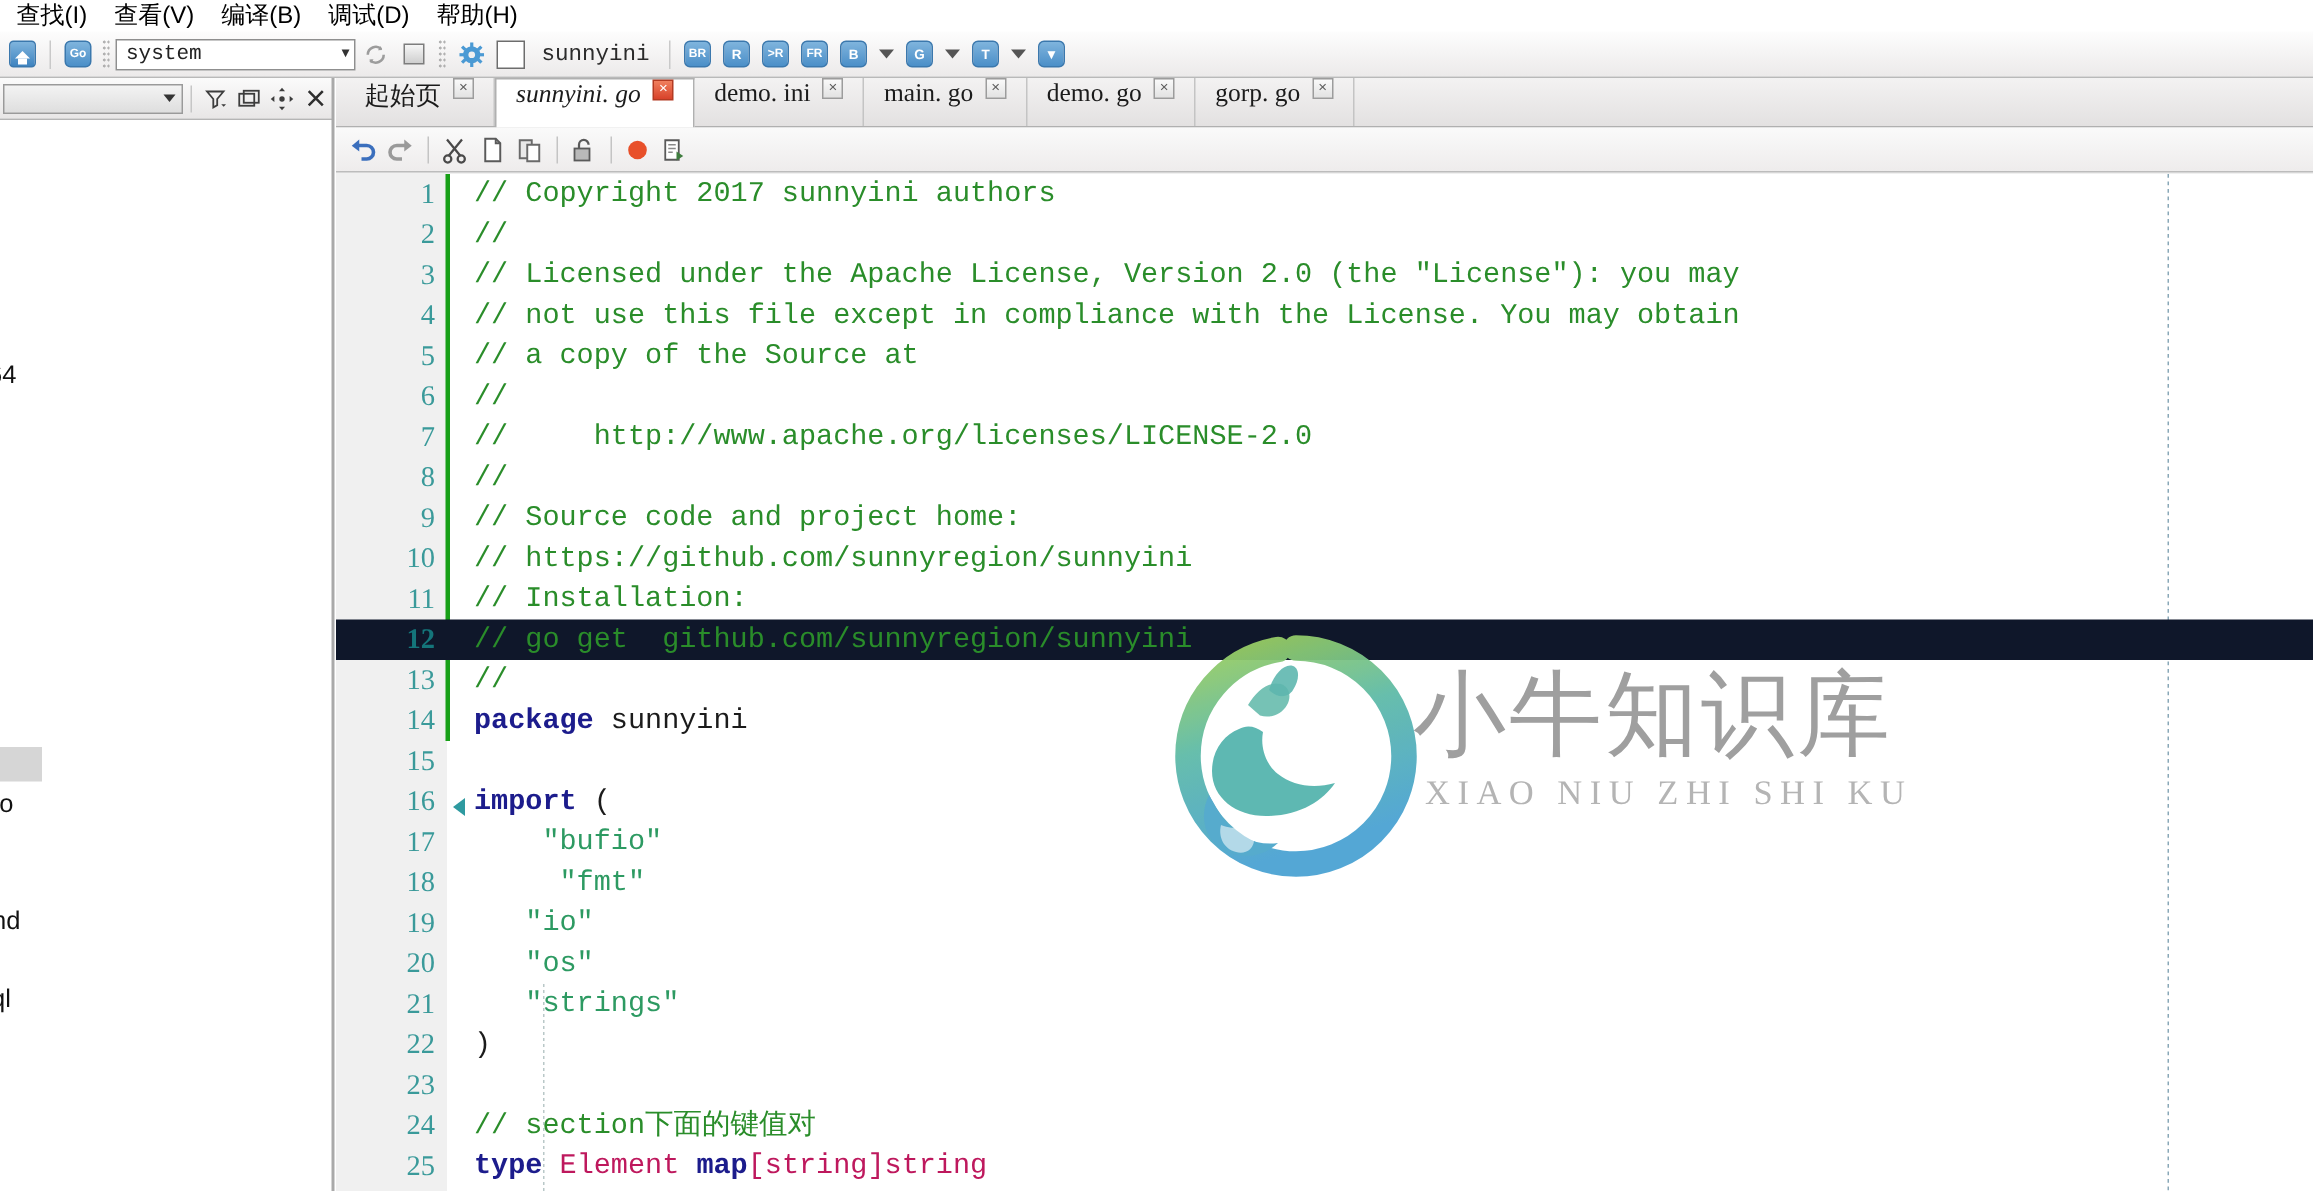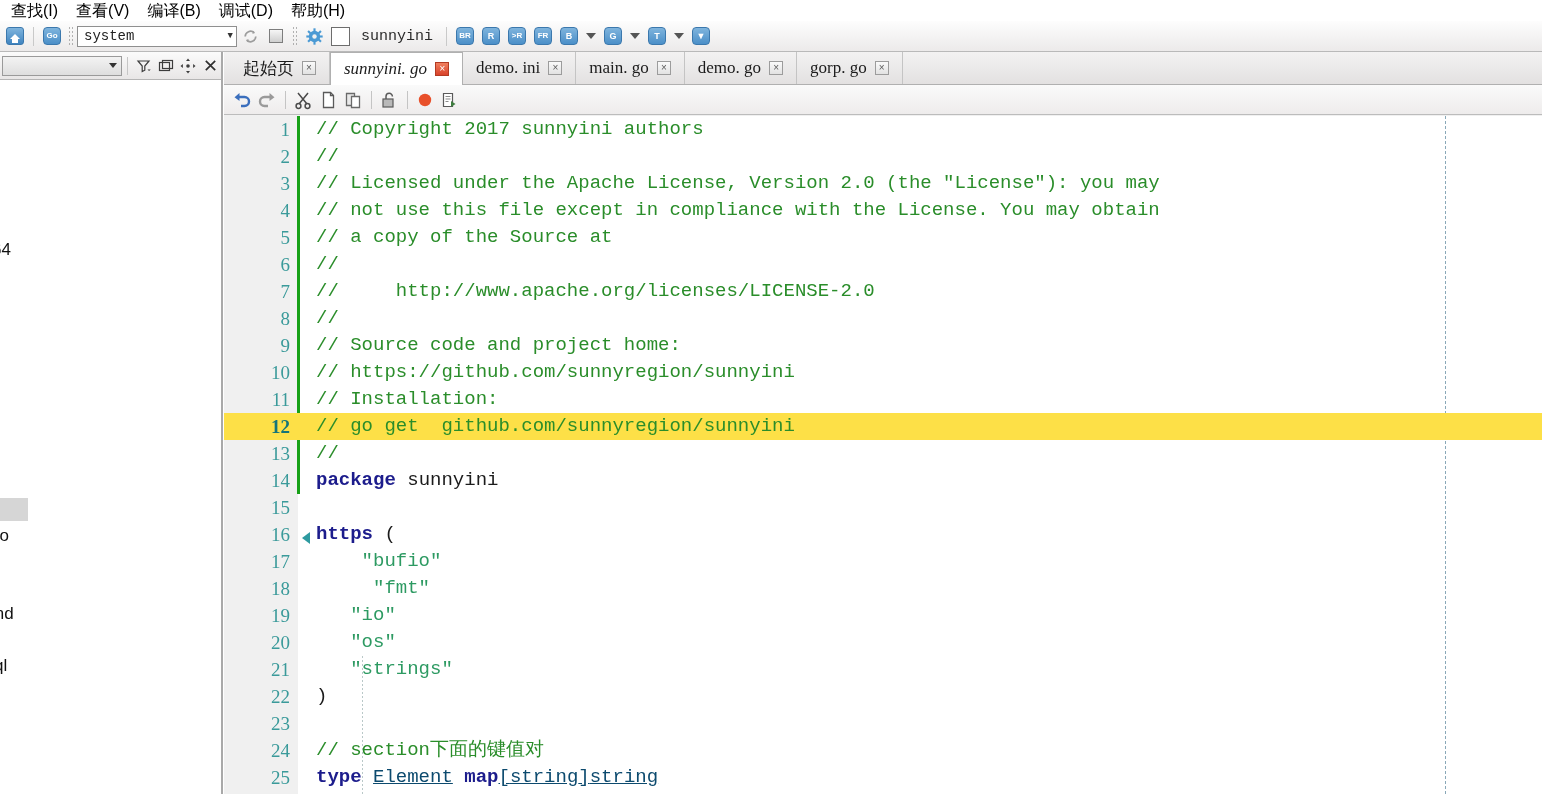--- a/index.html
+++ b/index.html
@@ -153,21 +153,21 @@
   }
   .tabbar {
     position: relative; height: 33px;
     background: linear-gradient(#f3f2f2, #e3e1e1);
     border-bottom: 1px solid #b0b0b0;
     display: flex; align-items: flex-end;
     padding-left: 6px;
   }
   .tab {
     height: 32px;
-    display: flex; align-items: center;
+    display: flex; 
     padding: 0 13px;
     border-right: 1px solid #c4c4c4;
     font-family: "Liberation Serif", serif;
     font-size: 17px; color: #1b1b1b;
     white-space: nowrap;
     background: transparent;
     cursor: default;
   }
   .tab.active {
     background: #ffffff;
@@ -231,27 +231,27 @@
   .cl .ln {
     position: absolute; left: 0; width: 66px; text-align: right;
     color: #3a9a9a; font-family: "Liberation Serif", serif;
     font-size: 19px;
   }
   .cl.cur .ln { font-weight: bold; color: #14757a; }
   .cl .txt {
     position: absolute; left: 92px; right: 0; top:0;
     color: #1b1b1b;
   }
-  .cl.cur { background: #fde047; }
+  .cl.cur { background: #0f172a; }
   .cl.cur .ln { background: transparent; }
 
   .cm { color: #2a8d2a; }
   .kw { color: #1c1c8c; font-weight: bold; }
   .st { color: #2d9a62; }
-  .ty { color: #0c4a6e; text-decoration: underline; }
+  .ty { color: #be185d; }
   .pl { color: #1b1b1b; }
 
   .indent-guide {
     position:absolute; width:1px; top:0; bottom:0;
     background-image: linear-gradient(to bottom, #b9c8c8 50%, transparent 50%);
     background-size: 1px 4px;
   }
   .margin-ruler {
     position:absolute; top:0; bottom:0; width:1px;
     background-image: linear-gradient(to bottom, #89a8b8 55%, transparent 55%);
@@ -521,28 +521,47 @@
           <div class="cl"><span class="ln">6</span><span class="txt"><span class="cm">//</span></span></div>
           <div class="cl"><span class="ln">7</span><span class="txt"><span class="cm">//     http://www.apache.org/licenses/LICENSE-2.0</span></span></div>
           <div class="cl"><span class="ln">8</span><span class="txt"><span class="cm">//</span></span></div>
           <div class="cl"><span class="ln">9</span><span class="txt"><span class="cm">// Source code and project home:</span></span></div>
           <div class="cl"><span class="ln">10</span><span class="txt"><span class="cm">// https://github.com/sunnyregion/sunnyini</span></span></div>
           <div class="cl"><span class="ln">11</span><span class="txt"><span class="cm">// Installation:</span></span></div>
           <div class="cl cur"><span class="ln">12</span><span class="txt"><span class="cm">// go get  github.com/sunnyregion/sunnyini</span></span></div>
           <div class="cl"><span class="ln">13</span><span class="txt"><span class="cm">//</span></span></div>
           <div class="cl"><span class="ln">14</span><span class="txt"><span class="kw">package</span><span class="pl"> sunnyini</span></span></div>
           <div class="cl"><span class="ln">15</span><span class="txt"></span></div>
-          <div class="cl"><span class="ln">16</span><span class="txt"><span class="kw">https</span><span class="pl"> (</span></span></div>
+          <div class="cl"><span class="ln">16</span><span class="txt"><span class="kw">import</span><span class="pl"> (</span></span></div>
           <div class="cl"><span class="ln">17</span><span class="txt"><span class="st">    "bufio"</span></span></div>
           <div class="cl"><span class="ln">18</span><span class="txt"><span class="st">     "fmt"</span></span></div>
           <div class="cl"><span class="ln">19</span><span class="txt"><span class="st">   "io"</span></span></div>
           <div class="cl"><span class="ln">20</span><span class="txt"><span class="st">   "os"</span></span></div>
           <div class="cl"><span class="ln">21</span><span class="txt"><span class="st">   "strings"</span></span></div>
           <div class="cl"><span class="ln">22</span><span class="txt"><span class="pl">)</span></span></div>
           <div class="cl"><span class="ln">23</span><span class="txt"></span></div>
           <div class="cl"><span class="ln">24</span><span class="txt"><span class="cm">// section下面的键值对</span></span></div>
           <div class="cl"><span class="ln">25</span><span class="txt"><span class="kw">type</span><span class="pl"> </span><span class="ty">Element</span><span class="pl"> </span><span class="kw">map</span><span class="ty">[</span><span class="ty">string</span><span class="ty">]</span><span class="ty">string</span></span></div>
         </div>
 
+      <div class="watermark">
+        <svg width="290" height="190" viewBox="0 0 290 190" style="position:absolute;left:0;top:-8px;">
+          <defs>
+            <linearGradient id="wg" x1="0" y1="0" x2="0.3" y2="1">
+              <stop offset="0%" stop-color="#9fcf5a"></stop>
+              <stop offset="45%" stop-color="#5fbba8"></stop>
+              <stop offset="100%" stop-color="#4ba3d3"></stop>
+            </linearGradient>
+          </defs>
+          <path d="M150 24a72 72 0 1 1-72 72 72 72 0 0 1 60-71" fill="none" stroke="url(#wg)" stroke-width="17" stroke-linecap="round"></path>
+          <path d="M118 62c6-10 14-16 22-14 6 2 7 9 4 14-4 7-12 9-18 7z" fill="#5fb8a8" opacity=".9"></path>
+          <path d="M132 52c3-10 10-18 16-16 5 2 4 10 0 16-3 5-10 6-16 0z" fill="#57b4ab" opacity=".9"></path>
+          <path d="M112 78c-10 4-18 14-18 28 0 18 16 30 36 30 22 0 38-10 46-22-14 4-28 2-38-6-8-6-12-18-10-28-5-4-11-5-16-2z" fill="#56b5ae"></path>
+          <path d="M92 122c-6 12-4 26 6 34 12 10 30 8 40-2-14 2-28-4-36-16-4-5-7-11-10-16z" fill="#4ea7cb"></path>
+          <path d="M100 142c-2 8 2 16 10 18 6 2 12-2 12-8 0-5-4-8-9-8-4 0-8 0-13-2z" fill="#ffffff" opacity=".55"></path>
+        </svg>
+        <div class="wm-text">小牛知识库</div>
+        <div class="wm-sub">XIAO NIU ZHI SHI KU</div>
+      </div>
     </div>
 
   </div>
 </div>
 
 </body></html>

